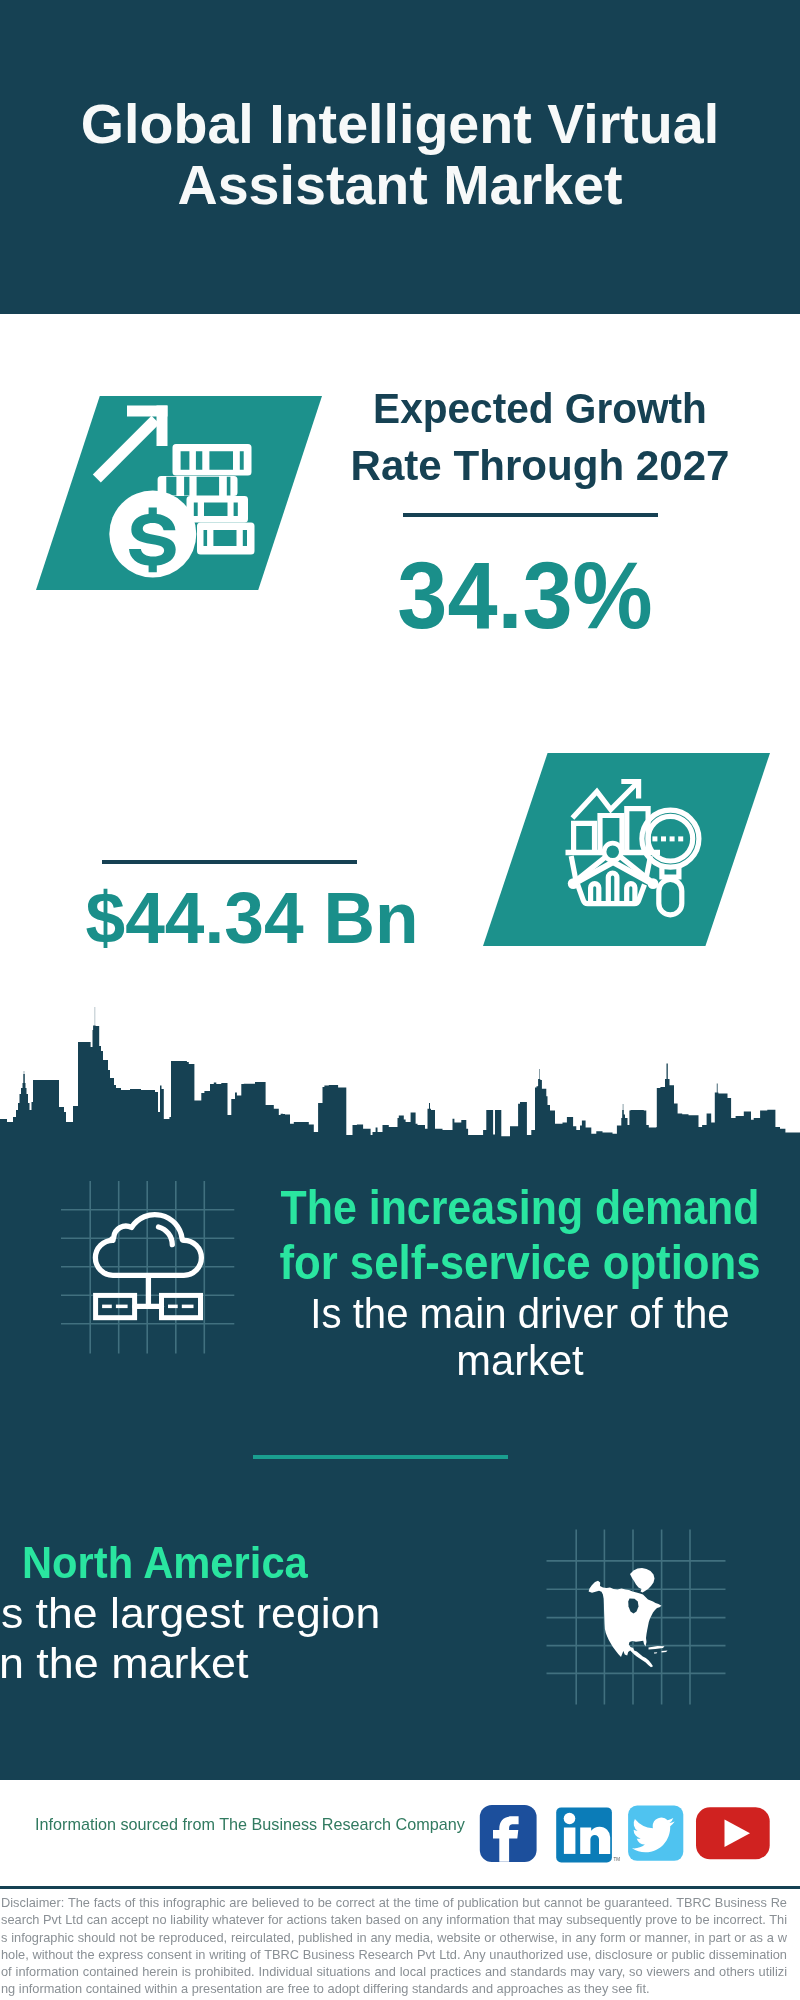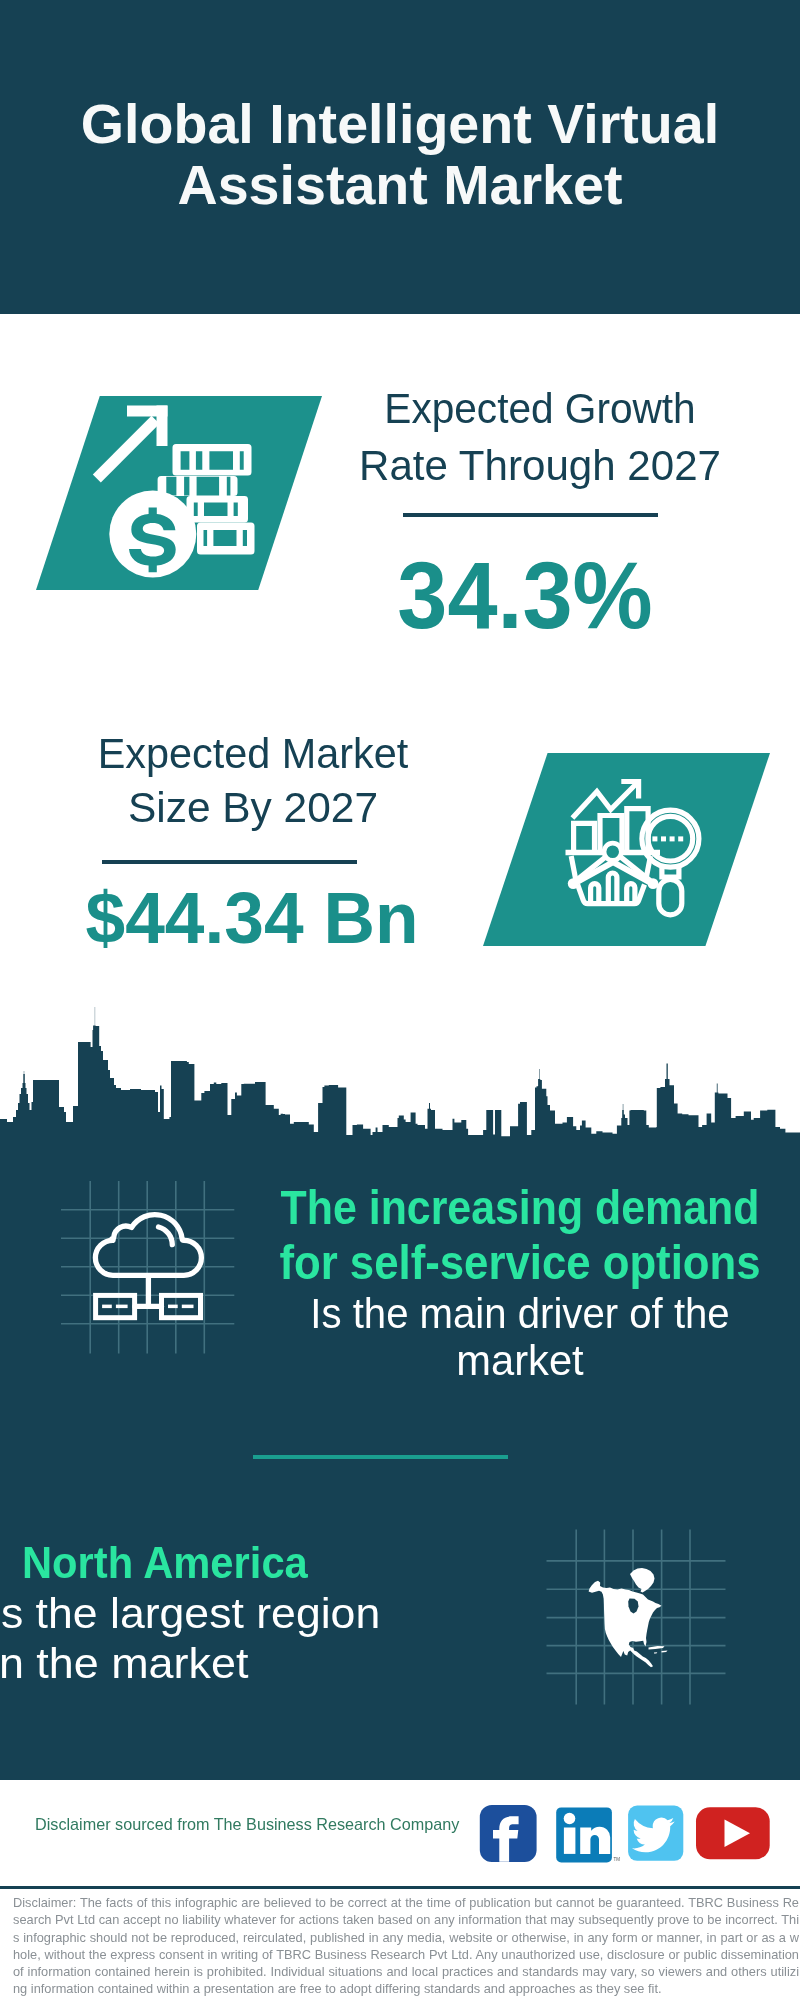--- a/index.html
+++ b/index.html
@@ -5,21 +5,21 @@
   html,body{margin:0;padding:0;}
   body{width:800px;height:2000px;background:#ffffff;font-family:"Liberation Sans",sans-serif;overflow:hidden;}
   .page{position:relative;width:800px;height:2000px;background:#fff;}
 
   
   .header{position:absolute;left:0;top:0;width:800px;height:314px;background:#164153;}
   .header h1{margin:0;position:absolute;left:70px;top:94px;width:660px;text-align:center;color:#f7f9f9;
              font-size:55.6px;font-weight:bold;line-height:61px;}
 
   
-  .stat-label{position:absolute;color:#164153;font-size:43px;font-weight:normal;line-height:57px;text-align:center;}
+  .stat-label{position:absolute;color:#164153;font-size:43px;font-weight:bold;line-height:57px;text-align:center;}
   .stat-label>div{white-space:nowrap;}
   #l1a{transform:scaleX(0.944);}
   #l1b{transform:scaleX(0.979);}
   #l2a{transform:scaleX(0.963);}
   #l2b{transform:scaleX(0.987);}
   .stat-rule{position:absolute;height:4px;background:#164153;}
   .stat-value{position:absolute;color:#1a8f8a;font-weight:bold;text-align:center;white-space:nowrap;}
 
   .paral{position:absolute;background:#1c918c;}
   .icon{position:absolute;}
@@ -60,21 +60,21 @@
   #dv3{transform:scaleX(0.927);}
   #dv4{transform:scaleX(0.962);}
   #rg1{transform:scaleX(0.927);}
   #rg2{transform:scaleX(1.030);}
   #rg3{transform:scaleX(1.037);}
 
   
   .src{position:absolute;left:35px;top:1814px;color:#317a60;font-size:16.2px;line-height:20.3px;white-space:nowrap;}
   .social{position:absolute;left:470px;top:1800px;width:310px;height:70px;}
   .footer-rule{position:absolute;left:0;top:1886px;width:800px;height:3px;background:#164153;}
-  .disclaimer{position:absolute;left:13px;top:1894px;width:786px;color:#8a9095;font-size:12.8px;line-height:17.25px;text-align:justify;word-break:break-all;}
+  .disclaimer{position:absolute;left:1px;top:1894px;width:786px;color:#8a9095;font-size:12.8px;line-height:17.25px;text-align:justify;word-break:break-all;}
 </style>
 </head>
 <body>
 
 <div class="page">
 
   <div class="header">
     <h1>Global Intelligent Virtual Assistant Market</h1>
   </div>
 
@@ -155,24 +155,20 @@
       <path d="M661.9 868 v9 h17 v-9"></path>
       <rect x="658.8" y="879.4" width="23" height="35.5" rx="11.5"></rect>
     </g>
     <g fill="#ffffff">
       <rect x="652.4" y="836.4" width="5" height="5"></rect>
       <rect x="661" y="836.4" width="5" height="5"></rect>
       <rect x="669.6" y="836.4" width="5" height="5"></rect>
       <rect x="678.2" y="836.4" width="5" height="5"></rect>
     </g>
   </svg>
-  <div class="stat-label" id="l2">
-    <div id="l2a">Expected Market</div>
-    <div id="l2b">Size By 2027</div>
-  </div>
   <div class="stat-rule" id="r2"></div>
   <div class="stat-value" id="v2">$44.34 Bn</div>
 
   <div class="dark"></div>
   <svg class="skyline" viewBox="0 1000 800 185">
     <path d="M0 1119 L7 1119 L7 1122 L13 1122 L13 1117 L16 1117 L16 1110 L18 1110 L18 1103 L19.5 1103 L19.5 1094 L21 1094 L21 1088 L22.5 1088 L22.5 1083 L23.3 1083 L23.3 1074 L23.8 1074 L23.8 1071 L24.2 1071 L24.2 1074 L24.8 1074 L24.8 1083 L25.5 1083 L25.5 1088 L26.5 1088 L26.5 1094 L28 1094 L28 1103 L29.5 1103 L29.5 1110 L31.5 1110 L31.5 1102 L33 1102 L33 1080 L59 1080 L59 1107 L64 1107 L64 1112 L66 1112 L66 1122 L73 1122 L73 1106 L78 1106 L78 1042 L90.6 1042 L90.6 1047 L92.5 1047 L92.5 1030 L93.1 1030 L93.1 1025.6 L94.8 1025.6 L94.8 1007 L95.1 1007 L95.1 1025.6 L95.6 1025.6 L95.6 1026 L99.2 1026 L99.2 1046 L101 1046 L101 1051 L103 1051 L103 1060 L108 1060 L108 1070 L110 1070 L110 1078 L114 1078 L114 1085 L116 1085 L116 1088 L121 1088 L121 1090 L130 1090 L130 1089 L141 1089 L141 1090 L149 1090 L149 1090 L155 1090 L155 1092 L158 1092 L158 1112 L160 1112 L160 1085.6 L161.5 1085.6 L161.5 1089 L163.8 1089 L163.8 1119 L169.4 1119 L169.4 1117 L171 1117 L171 1061 L186.9 1061 L186.9 1062 L188.8 1062 L188.8 1064 L194.4 1064 L194.4 1100.6 L201.3 1100.6 L201.3 1093 L204.4 1093 L204.4 1091 L210 1091 L210 1084 L213.8 1084 L213.8 1082.5 L216.3 1082.5 L216.3 1084 L221.3 1084 L221.3 1083 L227.5 1083 L227.5 1115 L231.3 1115 L231.3 1099 L235 1099 L235 1092.5 L236.9 1092.5 L236.9 1095.6 L241.3 1095.6 L241.3 1084 L243.8 1084 L243.8 1083.8 L255 1083.8 L255 1081.9 L265.6 1081.9 L265.6 1105 L273.8 1105 L273.8 1108.8 L278.8 1108.8 L278.8 1115 L280.6 1115 L280.6 1113.8 L283.1 1113.8 L283.1 1114 L285 1114 L285 1114.4 L290 1114.4 L290 1123.8 L293.8 1123.8 L293.8 1121.9 L308.8 1121.9 L308.8 1124.4 L313.8 1124.4 L313.8 1131.9 L318.1 1131.9 L318.1 1103 L322.5 1103 L322.5 1086.9 L324.4 1086.9 L324.4 1085.6 L328.8 1085.6 L328.8 1085 L338.1 1085 L338.1 1087.5 L346.3 1087.5 L346.3 1135 L352.5 1135 L352.5 1125 L356.9 1125 L356.9 1124.4 L363.1 1124.4 L363.1 1128.8 L365 1128.8 L365 1128.8 L370.6 1128.8 L370.6 1135 L372.5 1135 L372.5 1131.9 L375.6 1131.9 L375.6 1127.5 L377.5 1127.5 L377.5 1131.9 L382.5 1131.9 L382.5 1125 L388.8 1125 L388.8 1126.9 L397.5 1126.9 L397.5 1118.1 L398.8 1118.1 L398.8 1115.6 L403.8 1115.6 L403.8 1119.4 L405.6 1119.4 L405.6 1121.9 L410.6 1121.9 L410.6 1112.5 L415.6 1112.5 L415.6 1123.8 L417.5 1123.8 L417.5 1125 L425 1125 L425 1128.8 L427.5 1128.8 L427.5 1108.8 L429 1108.8 L429 1103 L430 1103 L430 1108.8 L431 1108.8 L431 1110 L435 1110 L435 1128.8 L442.5 1128.8 L442.5 1130 L452.5 1130 L452.5 1118.8 L454.4 1118.8 L454.4 1122.5 L461.3 1122.5 L461.3 1120 L466.3 1120 L466.3 1128.8 L468.1 1128.8 L468.1 1135 L483.1 1135 L483.1 1130 L486.3 1130 L486.3 1110 L493.1 1110 L493.1 1134.4 L495 1134.4 L495 1110 L501.3 1110 L501.3 1136.3 L510 1136.3 L510 1126.3 L518.1 1126.3 L518.1 1103.8 L520 1103.8 L520 1101.9 L526.9 1101.9 L526.9 1135 L531.3 1135 L531.3 1130 L535 1130 L535 1087.5 L536.5 1087.5 L536.5 1086.3 L538.1 1086.3 L538.1 1079 L539.3 1079 L539.3 1069 L539.8 1069 L539.8 1079 L540.3 1079 L540.3 1080 L541.9 1080 L541.9 1088.8 L546.3 1088.8 L546.3 1096.3 L547.5 1096.3 L547.5 1105 L550 1105 L550 1110.6 L555 1110.6 L555 1123.8 L562.5 1123.8 L562.5 1122.5 L566.9 1122.5 L566.9 1116.9 L573.1 1116.9 L573.1 1126.3 L576.3 1126.3 L576.3 1130 L580 1130 L580 1125.6 L581.9 1125.6 L581.9 1120.6 L585.6 1120.6 L585.6 1127.5 L591.3 1127.5 L591.3 1133.8 L596.3 1133.8 L596.3 1131.3 L602.5 1131.3 L602.5 1132.5 L612.5 1132.5 L612.5 1133.8 L616.9 1133.8 L616.9 1125.6 L621.3 1125.6 L621.3 1118.1 L622.2 1118.1 L622.2 1110 L622.8 1110 L622.8 1104 L623.3 1104 L623.3 1110 L623.8 1110 L623.8 1114.4 L625 1114.4 L625 1118.1 L627.5 1118.1 L627.5 1125 L629.4 1125 L629.4 1110.6 L630.6 1110.6 L630.6 1110 L643.8 1110 L643.8 1110.6 L646.3 1110.6 L646.3 1125 L648.8 1125 L648.8 1127.5 L656.3 1127.5 L656.3 1126.9 L656.8 1126.9 L656.8 1088 L660.4 1088 L660.4 1087.1 L665 1087.1 L665 1079 L666.5 1079 L666.5 1063.6 L667.8 1063.6 L667.8 1079 L668.6 1079 L668.6 1079 L669.5 1079 L669.5 1085.3 L674 1085.3 L674 1103.4 L677.6 1103.4 L677.6 1113.4 L682.2 1113.4 L682.2 1114.3 L688.5 1114.3 L688.5 1115.2 L698.5 1115.2 L698.5 1126.9 L702.1 1126.9 L702.1 1125.1 L706.6 1125.1 L706.6 1113.4 L711.2 1113.4 L711.2 1122.4 L714.8 1122.4 L714.8 1092.5 L716.8 1092.5 L716.8 1083.5 L717.6 1083.5 L717.6 1092.5 L718.4 1092.5 L718.4 1093.4 L727.5 1093.4 L727.5 1098 L731.1 1098 L731.1 1117.9 L735.6 1117.9 L735.6 1116.1 L743.8 1116.1 L743.8 1111.6 L751 1111.6 L751 1119.7 L753.7 1119.7 L753.7 1117.9 L760.1 1117.9 L760.1 1110.6 L767.3 1110.6 L767.3 1109.7 L775.4 1109.7 L775.4 1127 L780 1127 L780 1128.8 L785.4 1128.8 L785.4 1132.4 L800 1132.4 L800 1185 L0 1185 Z" fill="#164153"></path>
   </svg>
 
   <svg class="icon" id="ic3" viewBox="55 1175 190 185">
     <g stroke="#41707f" stroke-width="1.6">
@@ -225,21 +221,21 @@
     </g>
   </svg>
 
   <div class="reg">
     <div class="grn bld" id="rg1">North America</div>
     <div class="wht" id="rg2">is the largest region</div>
     <div class="wht" id="rg3">in the market</div>
   </div>
 
   <div class="src">
-    <div>Disclaimer sourced from The Business Research Company</div>
+    <div>Information sourced from The Business Research Company</div>
   </div>
 
   <svg class="social" id="social-icons" viewBox="470 1800 310 70">
 
     <g>
       <rect x="479.8" y="1805.1" width="56.8" height="56.8" rx="12" fill="#1c4f9c"></rect>
       <path d="M518.6 1816.3 h-6.6 c-8.3 0 -12.7 4.6 -12.7 12.3 v1.5 h-6.3 v8.3 h6.3 v23.3 h9.8 v-23.3 h8.2 l1 -8.3 h-9.2 v-1.7 c0 -3.1 1.1 -4.2 4.3 -4.2 h5.2 z" fill="#ffffff"></path>
     </g>
 
     <g>

